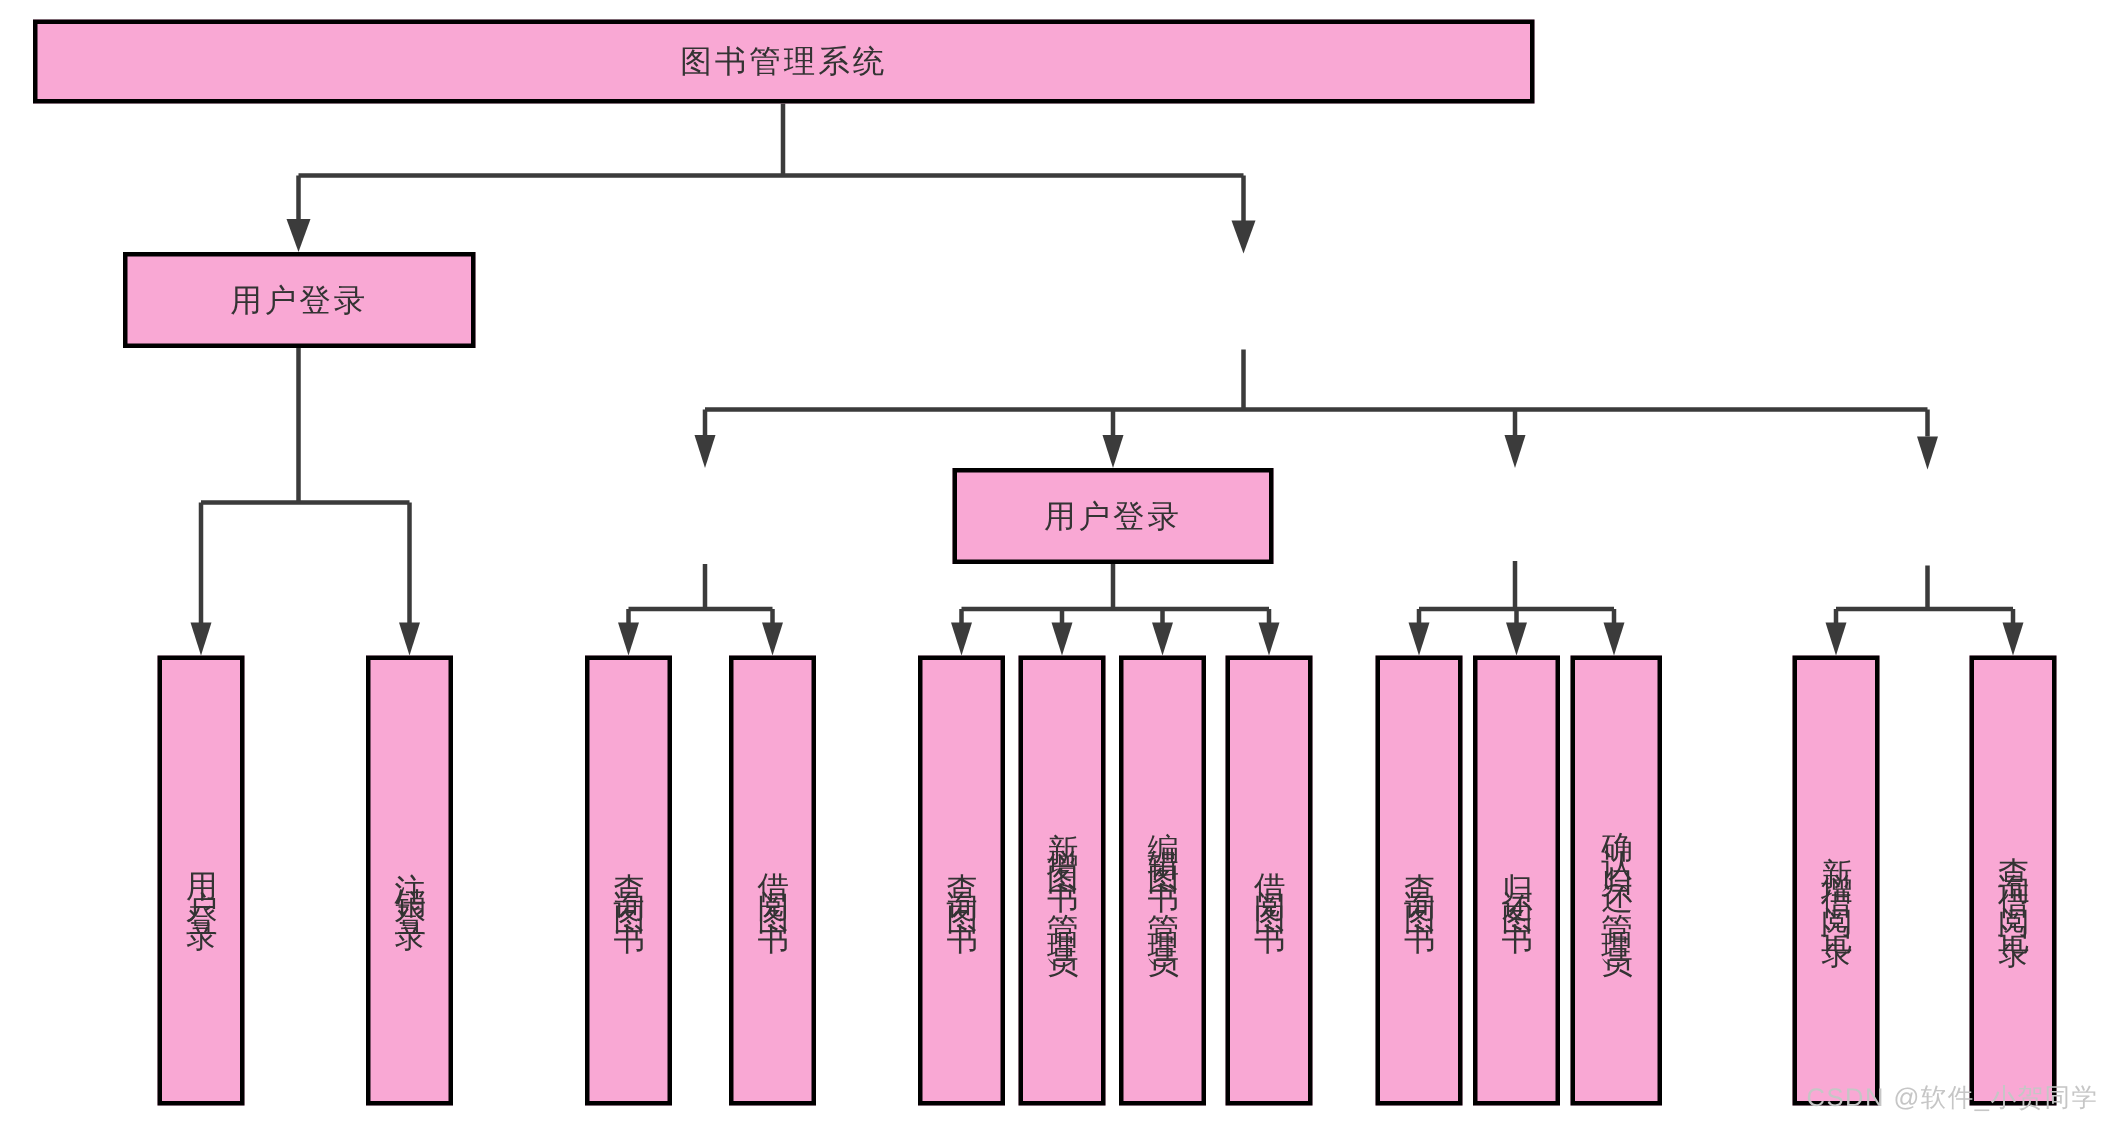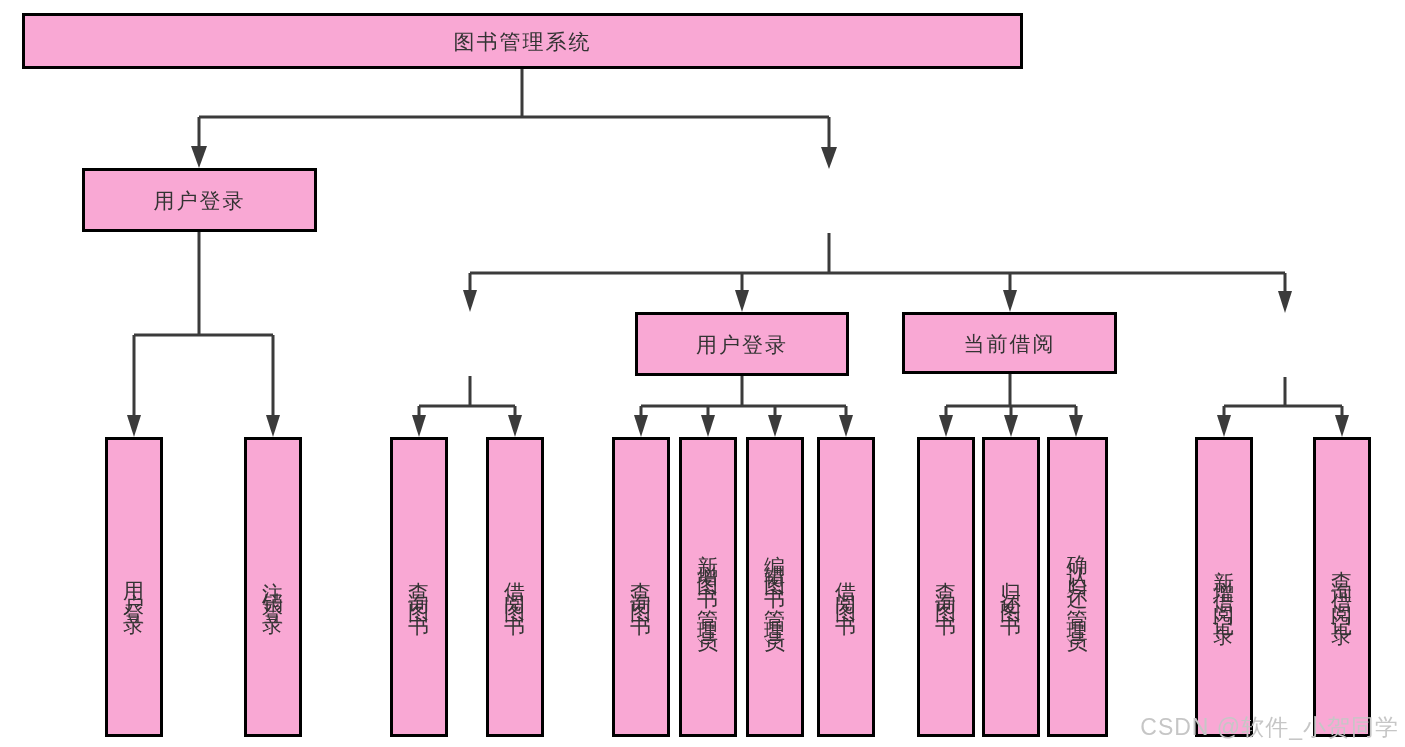--- a/index.html
+++ b/index.html
@@ -15,21 +15,21 @@
   }
   .lbl{
     font-size:21px;color:#333333;letter-spacing:2px;white-space:nowrap;line-height:1;
   }
   .vlbl{
     writing-mode:vertical-rl;text-orientation:mixed;
     font-size:21px;color:#333333;letter-spacing:11px;line-height:1;
   }
   .watermark{
     position:absolute;right:6px;bottom:4px;
-    font-size:23px;color:#c6c6c6;letter-spacing:1px;white-space:nowrap;
+    font-size:17px;color:#c6c6c6;letter-spacing:1px;white-space:nowrap;
   }
 </style>
 </head>
 <body>
 
 <div class="stage">
 
   <svg class="connectors" width="1405" height="747" viewBox="0 0 1405 747" fill="none" stroke="#3b3b3b" stroke-width="3">
     <g>
       <path d="M522,69 V117 M199,117 H829 M199,117 V148 M829,117 V149"></path>
@@ -77,23 +77,20 @@
     <span class="lbl">图书管理系统</span>
   </div>
 
   <div class="box" style="left:82px;top:168px;width:235px;height:64px">
     <span class="lbl">用户登录</span>
   </div>
 
   <div class="box" style="left:635px;top:312px;width:214px;height:64px">
     <span class="lbl">用户登录</span>
   </div>
-  <div class="box" style="left:902px;top:312px;width:215px;height:62px">
-    <span class="lbl">当前借阅</span>
-  </div>
 
   <div class="box" style="left:105px;top:437px;width:58px;height:300px">
     <span class="vlbl">用户登录</span>
   </div>
   <div class="box" style="left:244px;top:437px;width:58px;height:300px">
     <span class="vlbl">注销登录</span>
   </div>
 
   <div class="box" style="left:390px;top:437px;width:58px;height:300px">
     <span class="vlbl">查询图书</span>

